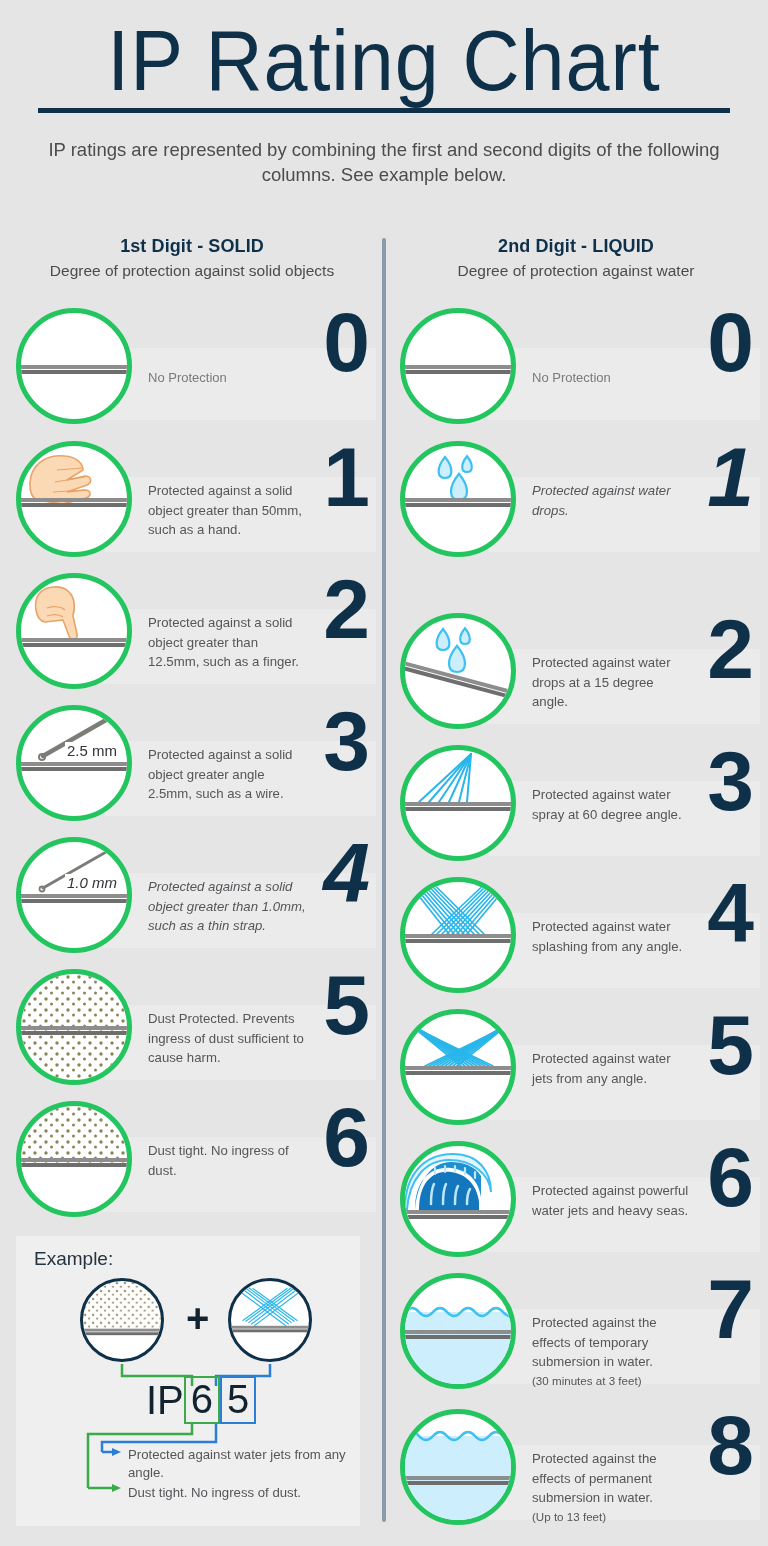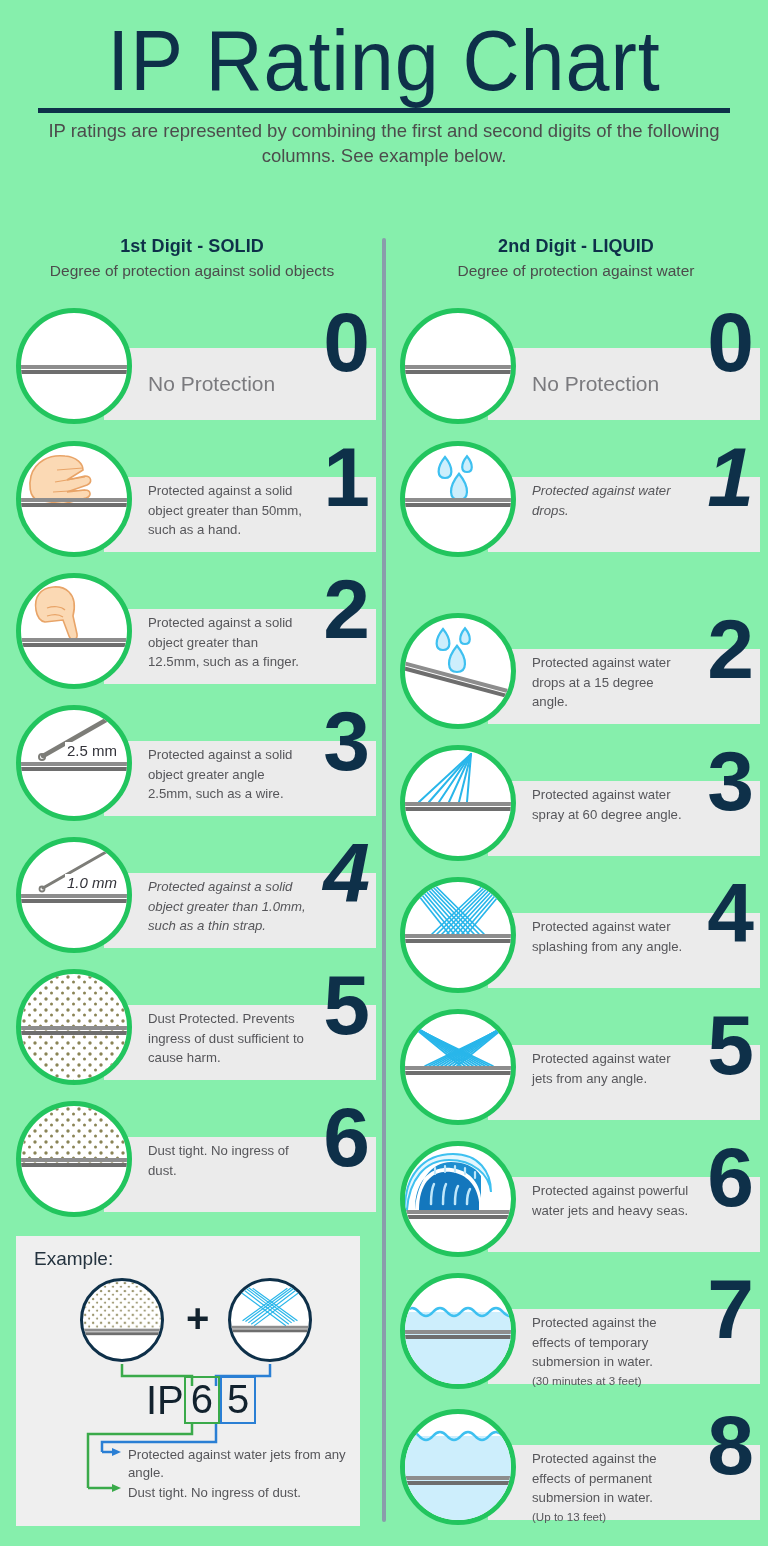--- a/index.html
+++ b/index.html
@@ -7,21 +7,21 @@
     width: 768px;
     height: 1546px;
     background: #ffffff;
     font-family: "Liberation Sans", sans-serif;
     overflow: hidden;
   }
   .page {
     position: relative;
     width: 768px;
     height: 1546px;
-    background: #86efac;
+    background: #e5e5e5;
   }
 
   
   .header {
     position: absolute;
     top: 0; left: 0; right: 0;
     padding-top: 18px;
     text-align: center;
   }
   .main-title {
@@ -33,21 +33,21 @@
     letter-spacing: 1px;
     transform: scaleX(0.92);
   }
   .title-rule {
     width: 692px;
     height: 5px;
     background: #0e3049;
     margin: 6px auto 0 auto;
   }
   .subtitle {
-    margin-top: 6px;
+    margin-top: 25px;
     font-size: 18.5px;
     line-height: 1.33;
     color: #4c4c4c;
     padding: 0 22px;
   }
 
   
   .col-headers {
     position: absolute;
     top: 236px; left: 0; right: 0;
@@ -125,21 +125,21 @@
     right: 16px;
     top: 2px;
     font-size: 84px;
     font-weight: bold;
     line-height: 1;
     color: #0e3049;
     letter-spacing: -2px;
   }
 
   
-  .row.zero .desc { top: 68px; font-size: 21px; color: #7a7a7e; width: 190px; }
+  .row.zero .desc { top: 68px; font-size: 13px; color: #7a7a7e; width: 190px; }
   .row.zero .band { top: 48px; height: 72px; }
   .row.zero .digit { top: 0px; }
 
   
   .example {
     position: absolute;
     left: 16px;
     top: 1236px;
     width: 344px;
     height: 290px;

